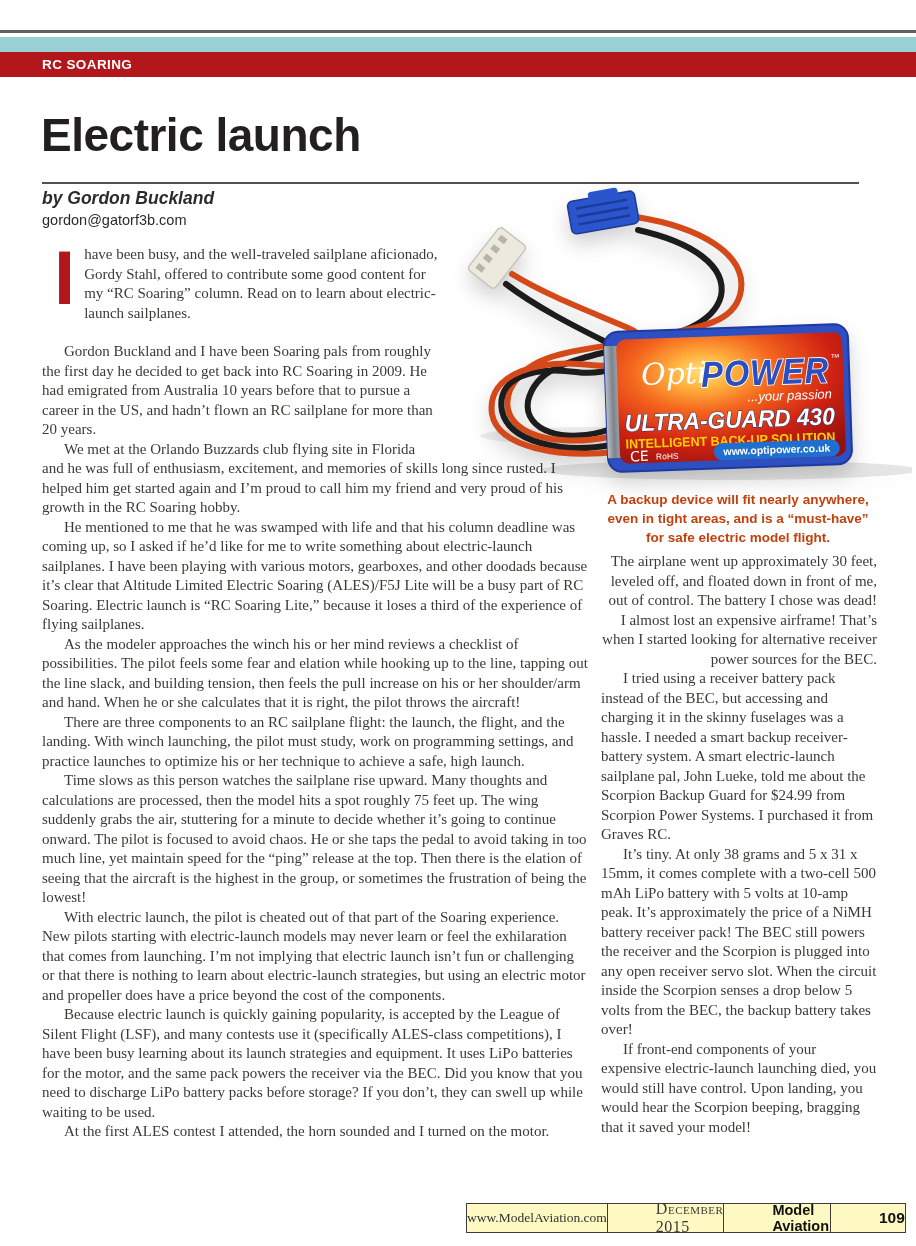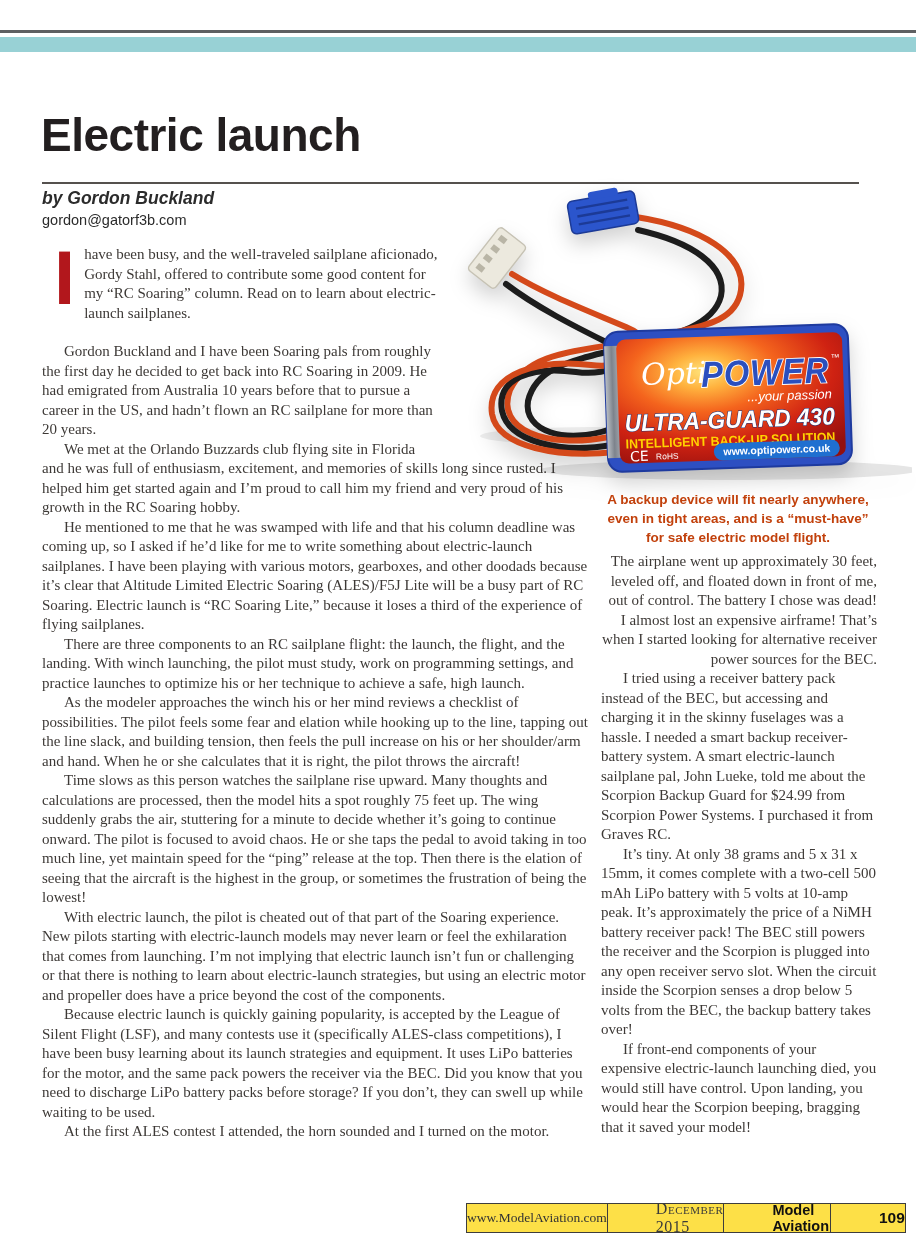--- a/index.html
+++ b/index.html
@@ -33,49 +33,52 @@
   .caption { position:absolute; left:601px; top:490px; width:274px; color:#c2410c;
              font:700 13.5px/19px "Liberation Sans", sans-serif;text-align:center; }
 
   .col-right { position:absolute; left:601px; top:552px; width:276px; color:#3d3936;
                font:15px/19.5px "Liberation Serif", serif; }
   .col-right p { text-indent:22px; }
   .col-right p.no-indent { text-indent:0;text-align:right; }
 
   
   .footer { position:absolute; left:466px; top:1203px; width:440px; height:30px;
-            border:1.5px solid #3d3d3d; display:flex; background:#fde047;gap:48px; }
+            border:1.5px solid #3d3d3d; display:flex; background:#fef9c3;gap:48px; }
   .f-cell { display:flex; align-items:center; justify-content:center; height:100%; border-right:1.5px solid #3d3d3d; }
   .f-cell:last-child { border-right:none; }
   .f-site  { width:152px; font:400 13.5px "Liberation Serif", serif; color:#333; }
   .f-issue { width:118px; font:400 16px "Liberation Serif", serif; font-variant:small-caps; letter-spacing:0.5px; color:#3a3a3a; }
   .f-mag   { width:113px; font:700 14.5px "Liberation Sans", sans-serif; color:#111; }
   .f-page  { width:51px;  font:700 15.5px "Liberation Sans", sans-serif; color:#111; }
 </style>
 </head>
 <body>
 
 <div class="page">
 
   <div class="top-rule"></div>
   <div class="teal-bar"></div>
+  <div class="kicker-bar">
+    <span class="kicker">RC SOARING</span>
+  </div>
 
   <h1 class="title">Electric launch</h1>
   <div class="title-rule"></div>
   <div class="byline">by Gordon Buckland</div>
   <div class="email">gordon@gatorf3b.com</div>
 
   <div class="col-left">
     <div class="photo-cutout"></div>
     <p class="intro"><span class="dropcap">I</span><span>have been busy, and the well-traveled sailplane aficionado, Gordy Stahl, offered to contribute some good content for my “RC Soaring” column. Read on to learn about electric-launch sailplanes.</span></p>
     <p>Gordon Buckland and I have been Soaring pals from roughly the first day he decided to get back into RC Soaring in 2009. He had emigrated from Australia 10 years before that to pursue a career in the US, and hadn’t flown an RC sailplane for more than 20 years.</p>
     <p>We met at the Orlando Buzzards club flying site in Florida and he was full of enthusiasm, excitement, and memories of skills long since rusted. I helped him get started again and I’m proud to call him my friend and very proud of his growth in the RC Soaring hobby.</p>
     <p>He mentioned to me that he was swamped with life and that his column deadline was coming up, so I asked if he’d like for me to write something about electric-launch sailplanes. I have been playing with various motors, gearboxes, and other doodads because it’s clear that Altitude Limited Electric Soaring (ALES)/F5J Lite will be a busy part of RC Soaring. Electric launch is “RC Soaring Lite,” because it loses a third of the experience of flying sailplanes.</p>
+    <p>As the modeler approaches the winch his or her mind reviews a checklist of possibilities. The pilot feels some fear and elation while hooking up to the line, tapping out the line slack, and building tension, then feels the pull increase on his or her shoulder/arm and hand. When he or she calculates that it is right, the pilot throws the aircraft!</p>
     <p>There are three components to an RC sailplane flight: the launch, the flight, and the landing. With winch launching, the pilot must study, work on programming settings, and practice launches to optimize his or her technique to achieve a safe, high launch.</p>
-    <p>As the modeler approaches the winch his or her mind reviews a checklist of possibilities. The pilot feels some fear and elation while hooking up to the line, tapping out the line slack, and building tension, then feels the pull increase on his or her shoulder/arm and hand. When he or she calculates that it is right, the pilot throws the aircraft!</p>
     <p>Time slows as this person watches the sailplane rise upward. Many thoughts and calculations are processed, then the model hits a spot roughly 75 feet up. The wing suddenly grabs the air, stuttering for a minute to decide whether it’s going to continue onward. The pilot is focused to avoid chaos. He or she taps the pedal to avoid taking in too much line, yet maintain speed for the “ping” release at the top. Then there is the elation of seeing that the aircraft is the highest in the group, or sometimes the frustration of being the lowest!</p>
     <p>With electric launch, the pilot is cheated out of that part of the Soaring experience. New pilots starting with electric-launch models may never learn or feel the exhilaration that comes from launching. I’m not implying that electric launch isn’t fun or challenging or that there is nothing to learn about electric-launch strategies, but using an electric motor and propeller does have a price beyond the cost of the components.</p>
     <p>Because electric launch is quickly gaining popularity, is accepted by the League of Silent Flight (LSF), and many contests use it (specifically ALES-class competitions), I have been busy learning about its launch strategies and equipment. It uses LiPo batteries for the motor, and the same pack powers the receiver via the BEC. Did you know that you need to discharge LiPo battery packs before storage? If you don’t, they can swell up while waiting to be used.</p>
     <p>At the first ALES contest I attended, the horn sounded and I turned on the motor.</p>
   </div>
 
   <div class="photo">
     <svg width="472" height="298" viewBox="0 0 472 298" xmlns="http://www.w3.org/2000/svg">
       <defs>
         <radialGradient id="lbl" cx="38%" cy="28%" r="85%">

